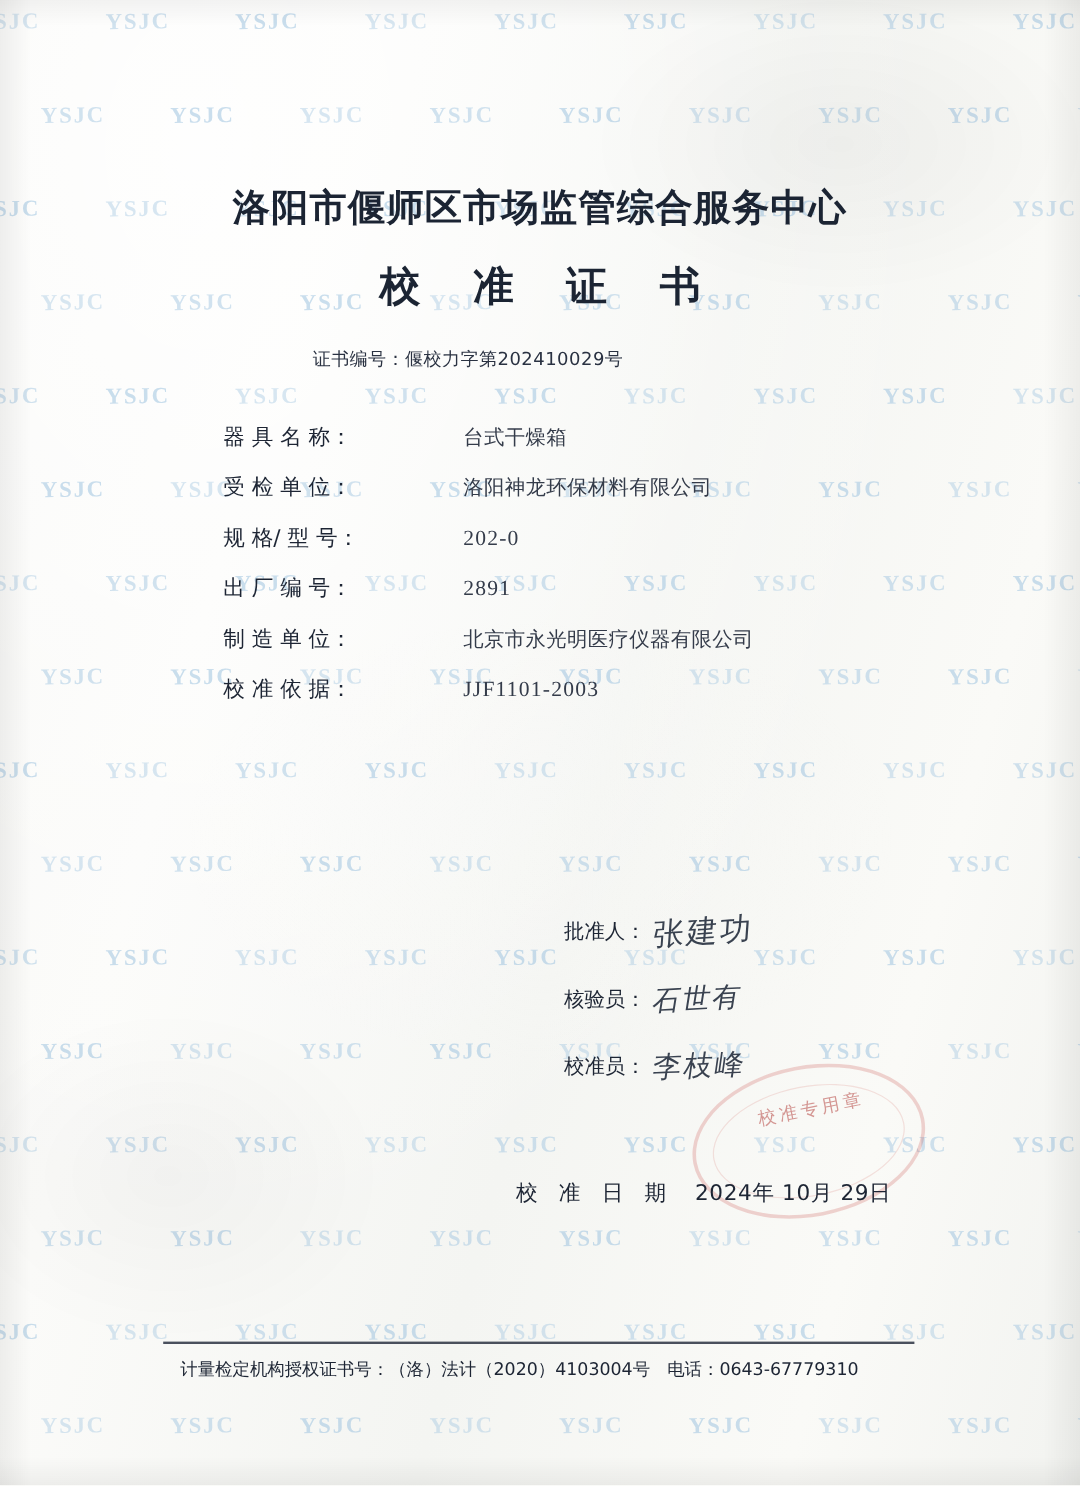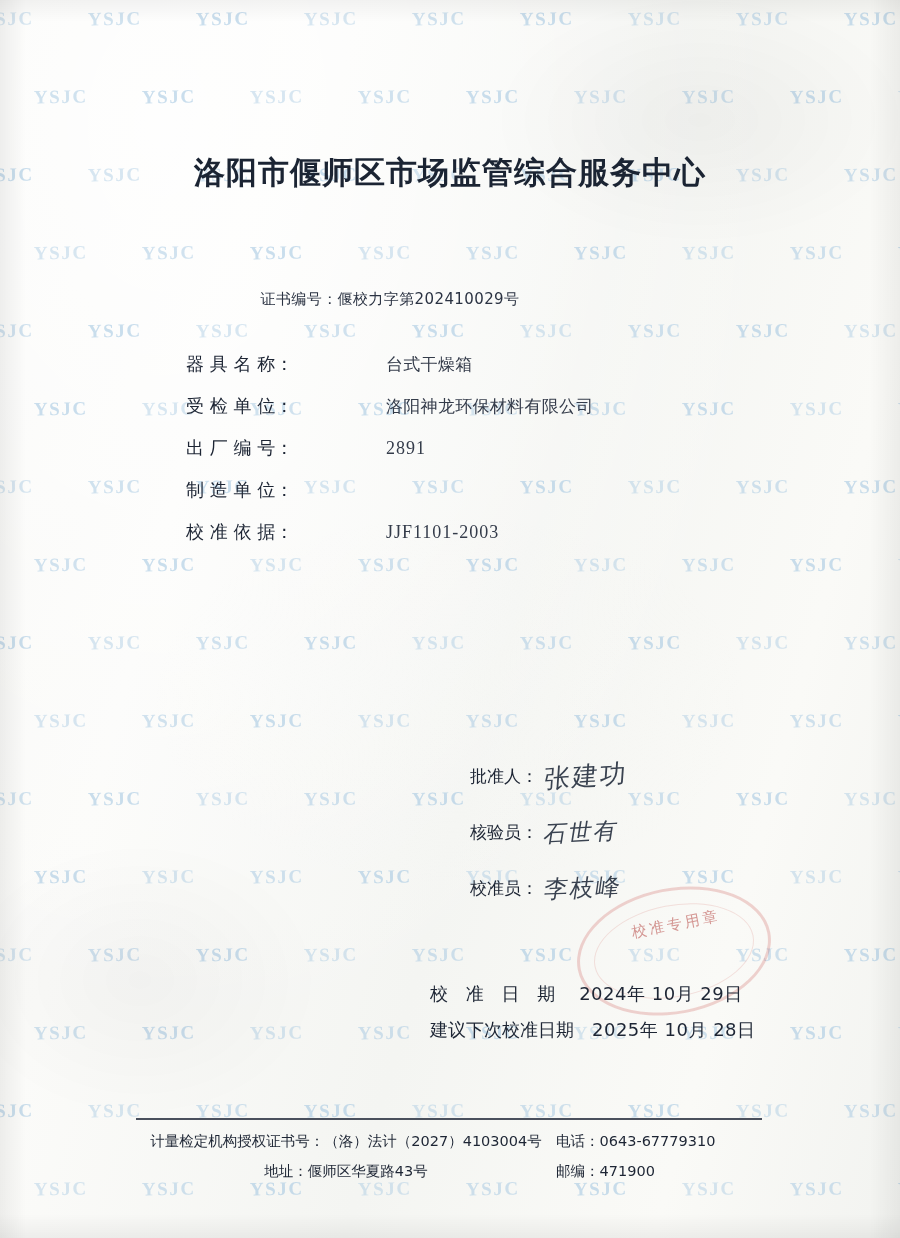--- a/index.html
+++ b/index.html
@@ -415,37 +415,43 @@
       <span class="wm" style="left: 682px; top: 1178px; color: rgb(159, 196, 224); opacity: 0.4;">YSJC</span>
       <span class="wm" style="left: 790px; top: 1178px; color: rgb(159, 196, 224); opacity: 0.47;">YSJC</span>
       <span class="wm" style="left: 898px; top: 1178px; color: rgb(159, 196, 224); opacity: 0.54;">YSJC</span>
     </div>
   <div class="paper-shade"></div>
   <div class="paper-blotch"></div>
 
   <div class="content">
 
     <div class="org-title">洛阳市偃师区市场监管综合服务中心</div>
+    <div class="doc-title">校 准 证 书</div>
     <div class="cert-no">证书编号：偃校力字第202410029号</div>
 
     <div class="fields">
       <div class="field-row">
         <div class="field-label">器  具  名  称：</div>
         <div class="field-value">台式干燥箱</div>
       </div>
       <div class="field-row">
         <div class="field-label">受  检  单  位：</div>
         <div class="field-value">洛阳神龙环保材料有限公司</div>
       </div>
       <div class="field-row">
+        <div class="field-label">规  格/  型  号：</div>
+        <div class="field-value mono">202-0</div>
+      </div>
+      <div class="field-row">
         <div class="field-label">出  厂  编  号：</div>
         <div class="field-value mono">2891</div>
       </div>
       <div class="field-row">
         <div class="field-label">制  造  单  位：</div>
+        <div class="field-value">北京市永光明医疗仪器有限公司</div>
       </div>
       <div class="field-row">
         <div class="field-label">校  准  依  据：</div>
         <div class="field-value mono">JJF1101-2003</div>
       </div>
     </div>
 
     <div class="signatures">
       <div class="sig-row">
         <span class="sig-label">批准人：</span>
@@ -462,32 +468,24 @@
     </div>
 
     <div class="seal"></div>
     <div class="seal-text">校准专用章</div>
 
     <div class="dates">
       <div class="date-row">
         <span class="dlabel spaced">校 准 日 期</span>
         <span class="dval">2024年 10月 29日</span>
       </div>
-      <div class="date-row">
-        <span class="dlabel">建议下次校准日期</span>
-        <span class="dval">2025年 10月 28日</span>
-      </div>
     </div>
 
     <div class="footer-rule"></div>
     <div class="footer">
       <div class="footer-row">
-        <span class="footer-left">计量检定机构授权证书号：（洛）法计（2027）4103004号</span>
+        <span class="footer-left">计量检定机构授权证书号：（洛）法计（2020）4103004号</span>
         <span class="footer-right">电话：0643-67779310</span>
-      </div>
-      <div class="footer-row">
-        <span class="footer-left">地址：偃师区华夏路43号</span>
-        <span class="footer-right">邮编：471900</span>
       </div>
     </div>
 
   </div>
 </div>
 
 </body></html>

